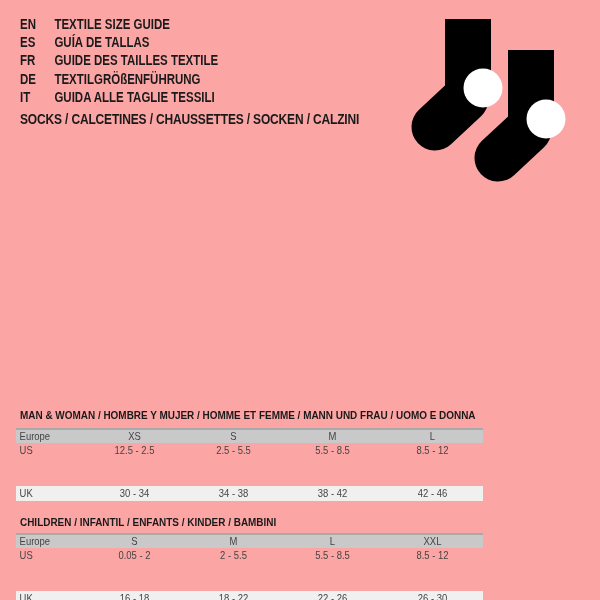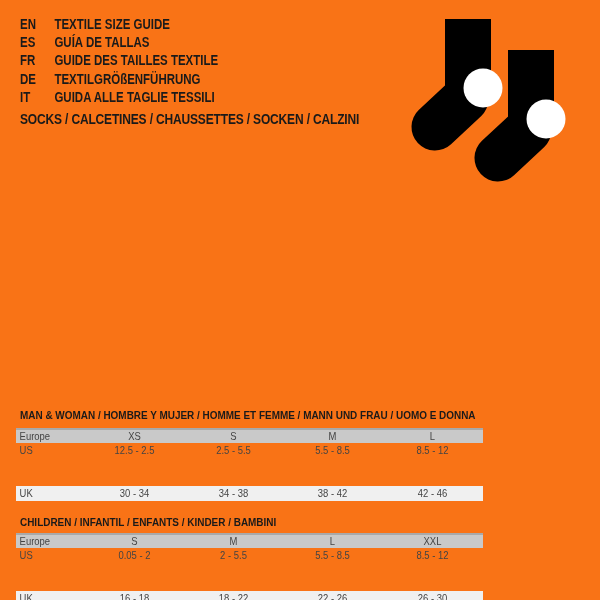--- a/index.html
+++ b/index.html
@@ -7,21 +7,21 @@
     --head-bg:#c9c9c9;
     --head-border:#a9a9a9;
     --stripe-bg:#f0f0f0;
     --title-color:#1a1a1a;
     --cell-color:#444444;
   }
   *{margin:0;padding:0;box-sizing:border-box;}
   html,body{background:#ffffff;}
   body{font-family:"Liberation Sans",sans-serif;}
   .stage{
-    position:relative;width:600px;height:600px;background:#f97316;overflow:hidden;
+    position:relative;width:600px;height:600px;background:#fca5a5;overflow:hidden;
   }
   
   .lang-list{
     position:absolute;left:20px;top:15px;
     transform:scaleX(0.82);transform-origin:top left;
     color:var(--title-color);font-weight:bold;font-size:14px;
   }
   .lang-row{display:flex;height:18.2px;line-height:18.2px;white-space:nowrap;}
   .lang-code{width:42px;flex:0 0 42px;}
   

